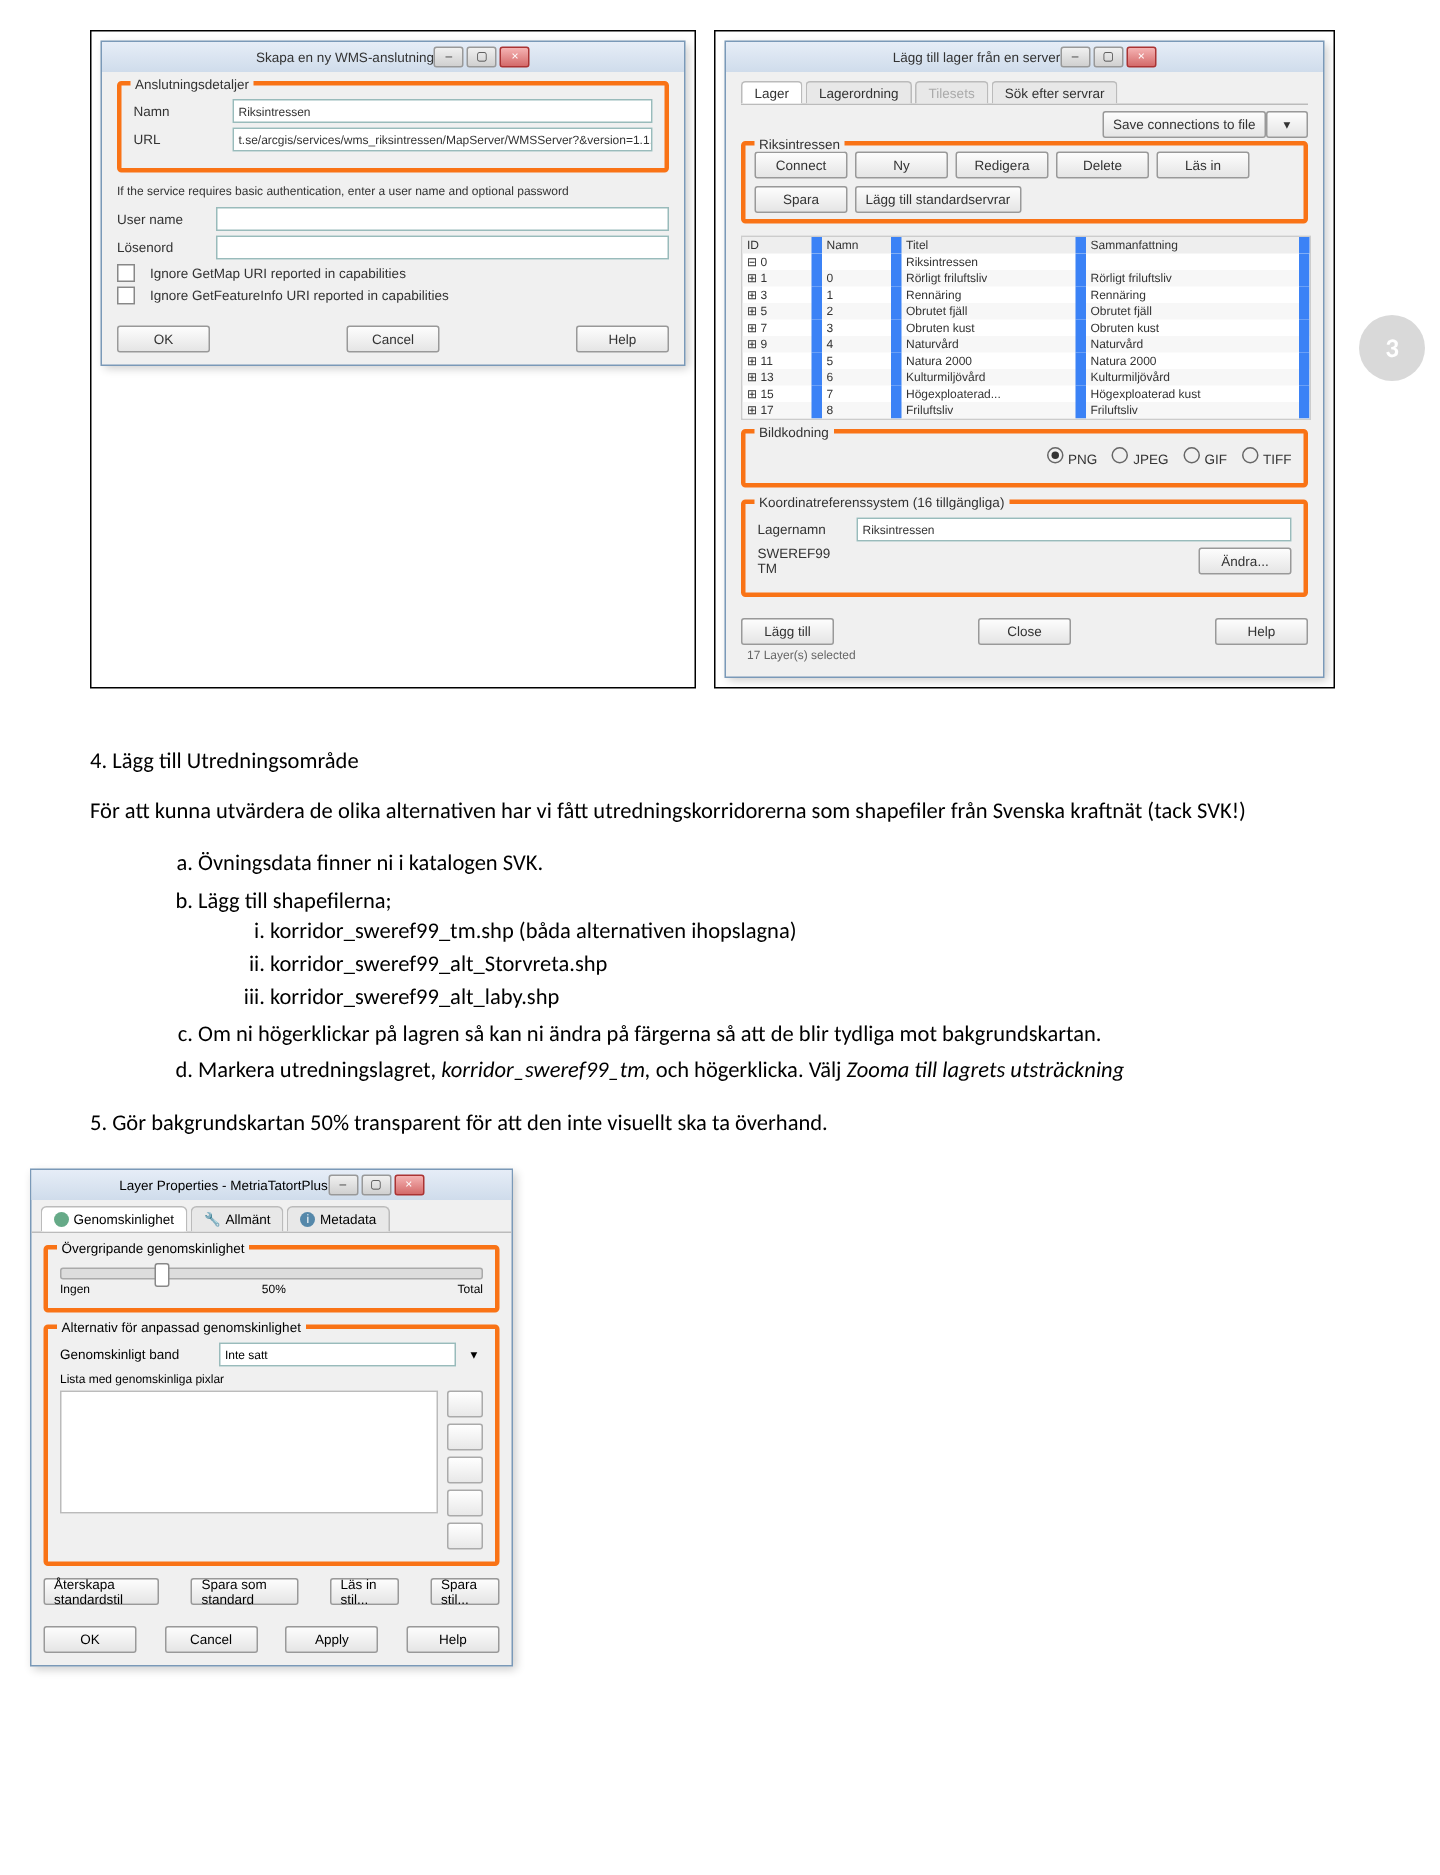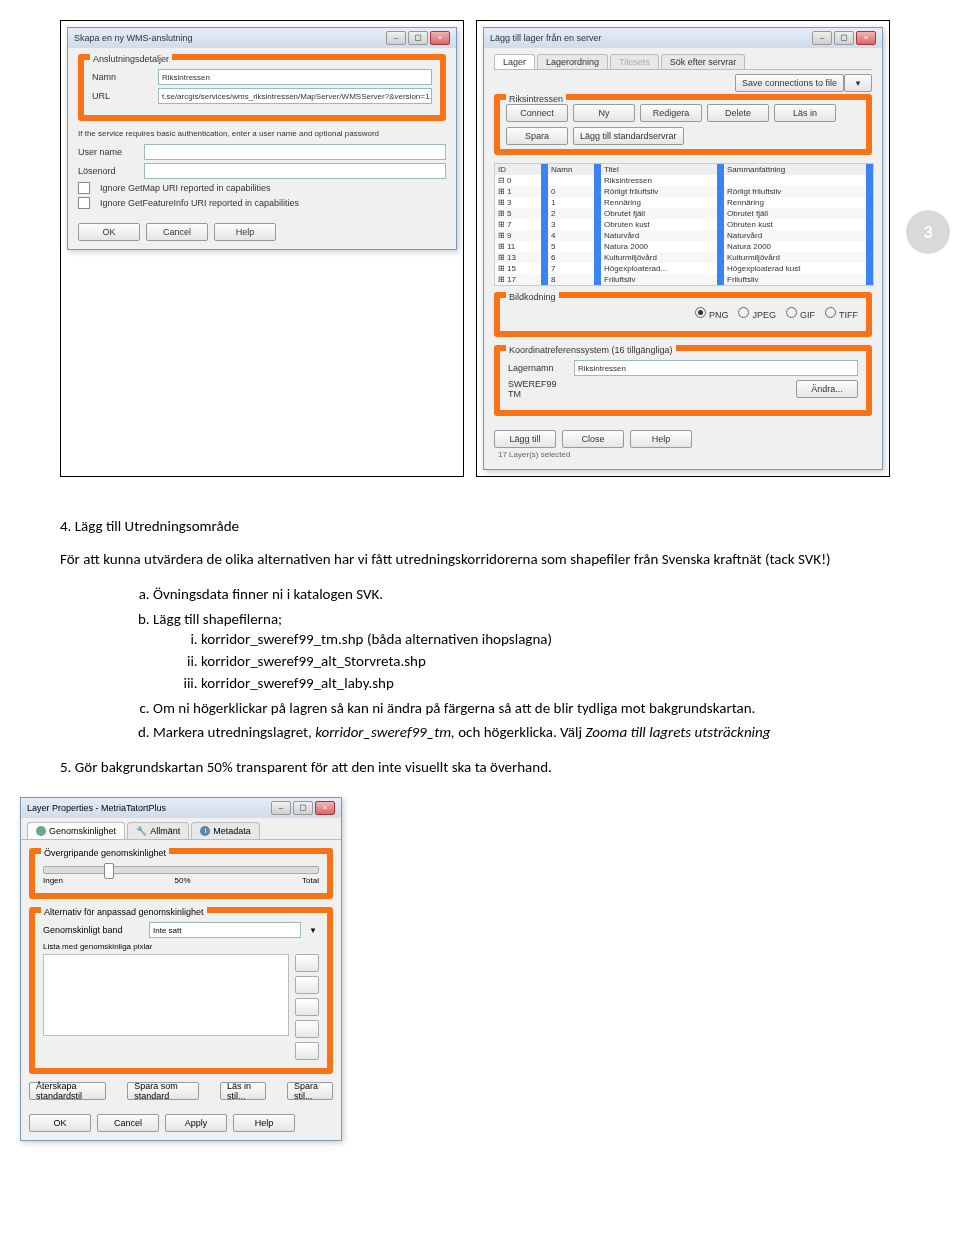--- a/index.html
+++ b/index.html
@@ -50,58 +50,58 @@
     font-family: Tahoma, Arial, sans-serif;
     font-size: 9px;
     color: #333;
     box-shadow: 2px 2px 6px rgba(0,0,0,0.2);
   }
   .win-title {
     background: linear-gradient(#e6edf7,#cfdceb);
     padding: 3px 6px;
     display: flex;
     align-items: center;
-    justify-content: space-between;
+    justify-content: center;
     font-size: 9px;
   }
   .win-title .ctrls { display:flex; gap:2px; }
   .win-title .ctrl {
     width: 18px; height: 12px;
     background: linear-gradient(#f5b3b3,#d46a6a);
     border: 1px solid #a33;
     border-radius: 2px;
     color:#fff;
     display:flex;align-items:center;justify-content:center;
     font-size:8px;line-height:1;
   }
   .win-title .ctrl.min, .win-title .ctrl.max {
     background: linear-gradient(#f0f0f0,#d0d0d0);
     border-color:#999;color:#333;
   }
   .win-body { padding: 6px 10px 8px 10px; }
   .fieldset {
-    border: 6px solid #f97316;
+    border: 3px solid #f97316;
     border-radius: 3px;
     padding: 6px 8px 8px 8px;
     margin-bottom: 8px;
     position: relative;
   }
   .fieldset > .legend {
     position: absolute; top:-6px; left:6px;
     background:#f0f0f0; padding:0 3px; font-size:9px;
   }
   .row { display:flex; align-items:center; gap:6px; margin:3px 0; }
   .lbl { width:60px; font-size:9px; }
   .inp {
     flex:1; height:14px; border:1px solid #9bb; background:#fff;
     font-size:8px; padding:0 3px; display:flex; align-items:center;
     overflow:hidden; white-space:nowrap;
   }
   .chk { width:10px;height:10px;border:1px solid #888;background:#fff;display:inline-block;margin-right:4px; }
-  .btnrow { display:flex; justify-content:flex-start; gap:6px; margin-top:14px; }
+  .btnrow { display:flex; justify-content:space-between; gap:6px; margin-top:14px; }
   .btn {
     min-width:48px; height:16px; border:1px solid #999;
     background:linear-gradient(#fdfdfd,#e5e5e5);
     border-radius:2px; font-size:9px;
     display:flex;align-items:center;justify-content:center;
     padding:0 6px;
   }
   .tabs { display:flex; gap:2px; border-bottom:1px solid #bbb; margin-bottom:4px; }
   .tab {
     padding:2px 8px; font-size:9px; border:1px solid #bbb; border-bottom:none;
@@ -118,21 +118,21 @@
   .trow:nth-child(even){ background:#f7f7f7; }
   .radio { width:9px;height:9px;border:1px solid #666;border-radius:50%;display:inline-block;margin-right:3px;position:relative; }
   .radio.checked::after{content:'';position:absolute;inset:2px;border-radius:50%;background:#333;}
   .status { font-size:8px; padding:2px 4px; color:#666; }
 
   
   .content { margin-top: 30px; }
   .content h4 { font-size:15px; font-weight:normal; margin:0 0 14px 0; }
   .content p { margin: 0 0 14px 0; line-height:1.35; }
   .content ol.alpha { list-style-type: lower-alpha; padding-left: 72px; }
-  .content ol.alpha > li { margin-bottom: 4px; line-height:1.35;margin-left:21px; }
+  .content ol.alpha > li { margin-bottom: 4px; line-height:1.35; }
   .content ol.roman { list-style-type: lower-roman; padding-left: 48px; }
   .content ol.roman > li { margin-bottom: 2px; }
   .content .step5 { margin-left:30px; margin-top:10px; }
   .em { font-style: italic; }
 
   
   .layerprops {
     width: 320px;
     border:1px solid #7a99b8;
     background:#f0f0f0;

